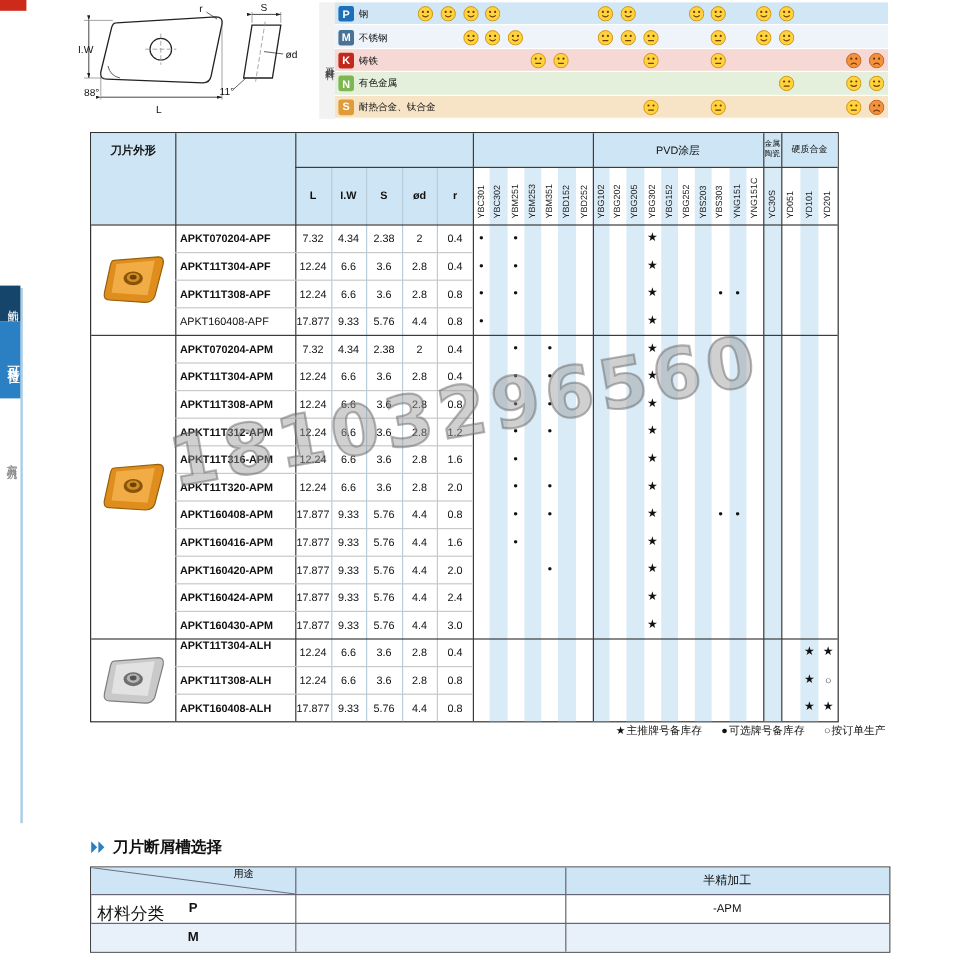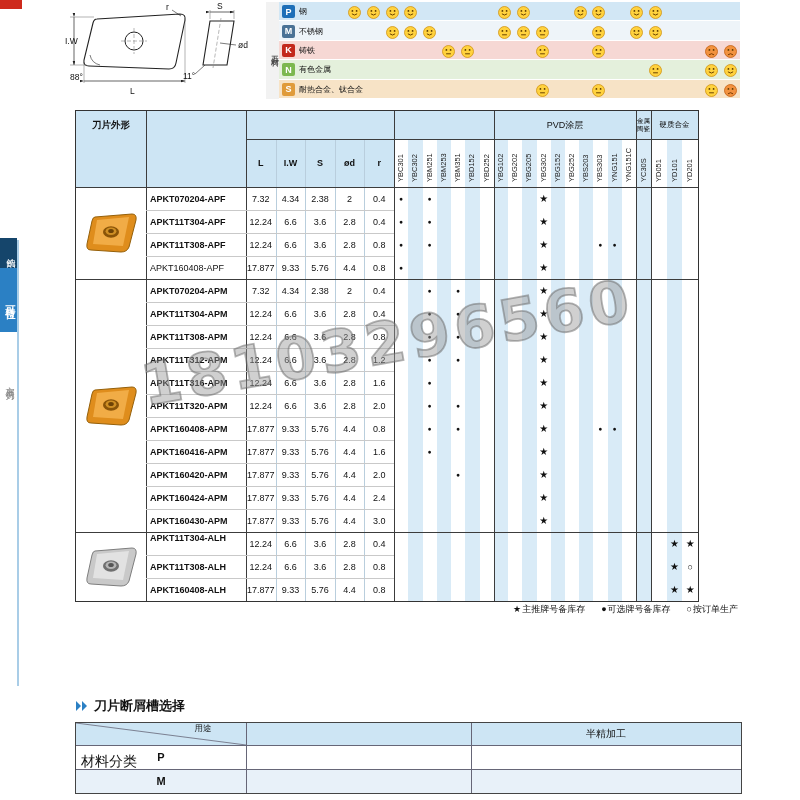--- a/index.html
+++ b/index.html
@@ -567,16 +567,17 @@
       </svg></div>
     <div class="abs" style="left: 88px; top: 1px; width: 78px; height: 10px; font-size: 8.5px; display: flex; align-items: center; justify-content: center;">用途</div>
     <div class="abs" style="left: 5px; top: 11px; width: 80px; height: 10px; font-size: 14px; display: flex; align-items: center; justify-content: flex-start; margin-top: 23px;">材料分类</div>
     <div class="abs" style="left: 395px; top: 0px; width: 270px; height: 22px; font-size: 10px; display: flex; align-items: center; justify-content: center;">半精加工</div>
     <div class="abs" style="left: 0px; top: 46px; width: 665px; height: 24px; background: rgb(232, 241, 249);"></div>
     <div class="abs" style="left: 170px; top: 0px; width: 1px; height: 70px; background: rgb(102, 102, 119);"></div>
     <div class="abs" style="left: 395px; top: 0px; width: 1px; height: 70px; background: rgb(102, 102, 119);"></div>
     <div class="abs" style="left: 0px; top: 22px; width: 665px; height: 1px; background: rgb(102, 102, 119);"></div>
     <div class="abs" style="left: 0px; top: 46px; width: 665px; height: 1px; background: rgb(102, 102, 119);"></div>
     <div class="abs" style="left: 0px; top: 22px; width: 170px; height: 24px; font-size: 11px; display: flex; align-items: center; justify-content: center; font-weight: bold;">P</div>
+    <div class="abs" style="left: 395px; top: 22px; width: 270px; height: 24px; font-size: 9.5px; display: flex; align-items: center; justify-content: center;">-APM</div>
     <div class="abs" style="left: 0px; top: 46px; width: 170px; height: 24px; font-size: 11px; display: flex; align-items: center; justify-content: center; font-weight: bold;">M</div>
     <div class="abs" style="left: 170px; top: 46px; width: 225px; height: 24px; font-size: 9.5px; display: flex; align-items: center; justify-content: center;"></div>
     <div class="abs" style="left: 395px; top: 46px; width: 270px; height: 24px; font-size: 9.5px; display: flex; align-items: center; justify-content: center;"></div>
   </div>
 
 </body></html>

